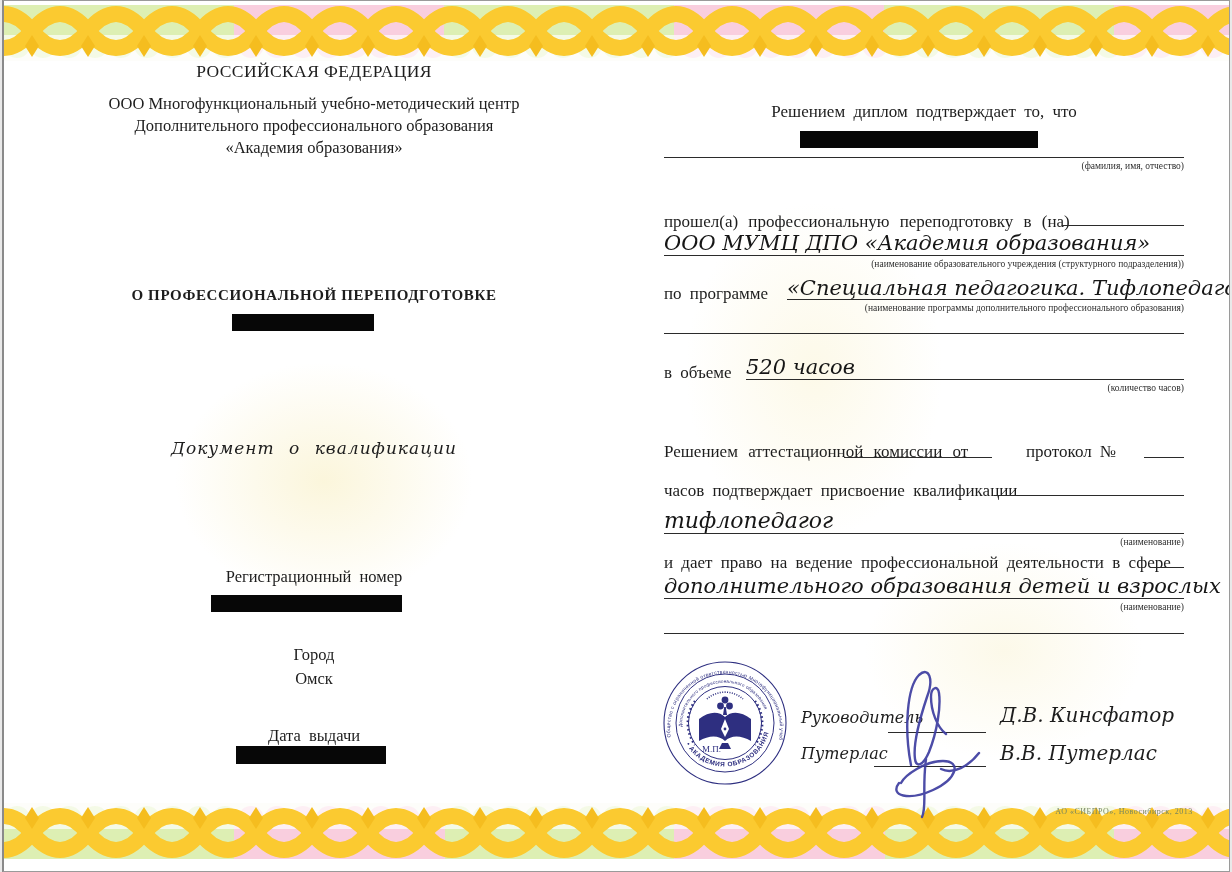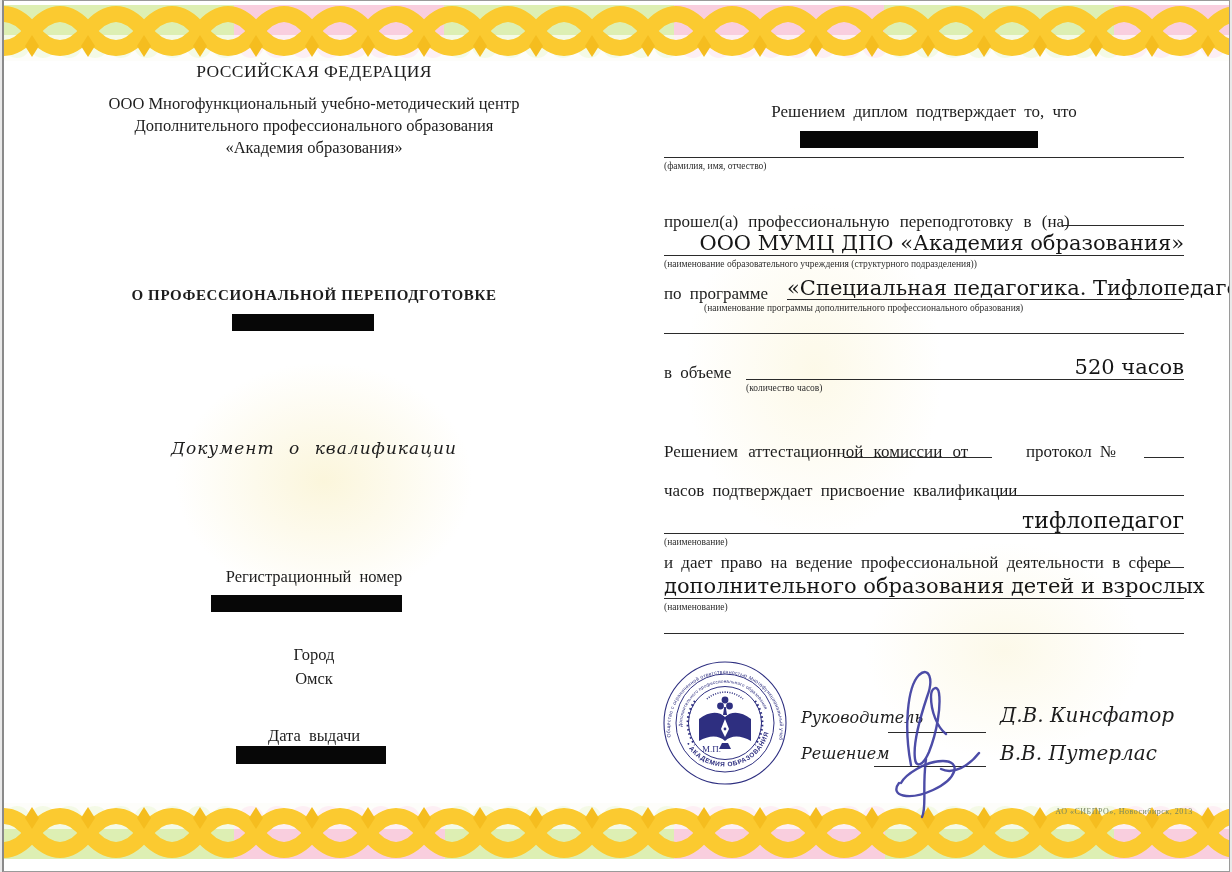--- a/index.html
+++ b/index.html
@@ -9,22 +9,22 @@
     border:1px solid #9a9a9a;border-left:2px solid #8a8a8a;
     font-family:"Liberation Serif","DejaVu Serif",serif;color:#1d1d1d;
   }
   .abs{position:absolute;}
   .ctr{text-align:center;}
   .band{position:absolute;left:0;z-index:1;}
   .wm{position:absolute;border-radius:50%;z-index:0;pointer-events:none;}
   .lbl{position:absolute;font-size:16.5px;white-space:nowrap;z-index:2;}
   .ws4{word-spacing:4px;} .ws6{word-spacing:6px;}
   .line{position:absolute;height:0;border-bottom:1.4px solid #2b2b2b;z-index:2;}
-  .cap{position:absolute;font-size:9.5px;color:#2e2e2e;text-align:left;white-space:nowrap;z-index:2;}
-  .value{position:absolute;font-size:20px;font-family:"DejaVu Serif",serif;white-space:nowrap;text-align:right;z-index:3;color:#161616;}
+  .cap{position:absolute;font-size:9.5px;color:#2e2e2e;text-align:right;white-space:nowrap;z-index:2;}
+  .value{position:absolute;font-style:italic;font-size:20px;font-family:"DejaVu Serif",serif;white-space:nowrap;text-align:left;z-index:3;color:#161616;}
   .redact{position:absolute;background:#070707;z-index:4;}
   .left-block{position:absolute;left:66px;width:488px;text-align:center;z-index:2;}
   .title{font-weight:bold;letter-spacing:5px;font-size:52px;color:#1b1b1b;}
   .subtitle{font-weight:bold;font-size:15px;letter-spacing:0.6px;}
   .italic{font-style:italic;font-family:"DejaVu Serif",serif;}
   .sig-name{position:absolute;font-style:italic;font-size:20px;font-family:"DejaVu Serif",serif;white-space:nowrap;z-index:3;}
   .sig-label{position:absolute;font-style:italic;font-size:16px;font-family:"DejaVu Serif",serif;white-space:nowrap;z-index:3;}
   .printer{position:absolute;font-size:8px;color:#77865f;letter-spacing:0.5px;z-index:3;white-space:nowrap;}
 </style>
 </head>
@@ -190,19 +190,19 @@
       <path d="M50,134 C40,147 60,152 84,141 C108,130 113,112 94,112 C76,112 56,126 52,134"></path>
       <path d="M92,120 C104,126 120,117 130,104"></path>
       <path d="M77,110 C73,140 78,158 73,168"></path>
     </g>
   </svg>
 
   <div class="sig-label" style="left:797px;top:707px;">Руководитель</div>
   <div class="line" style="left:884px;top:731px;width:98px;"></div>
   <div class="sig-name" style="left:996px;top:702px;">Д.В. Кинсфатор</div>
 
-  <div class="sig-label" style="left:797px;top:743px;">Решением</div>
+  <div class="sig-label" style="left:797px;top:743px;">Путерлас</div>
   <div class="line" style="left:870px;top:765px;width:112px;"></div>
   <div class="sig-name" style="left:996px;top:740px;">В.В. Путерлас</div>
 
   <div class="printer ctr" style="left:1040px;top:806px;width:160px;">АО «СИБПРО», Новосибирск, 2013</div>
 
 </div>
 
 </body></html>

